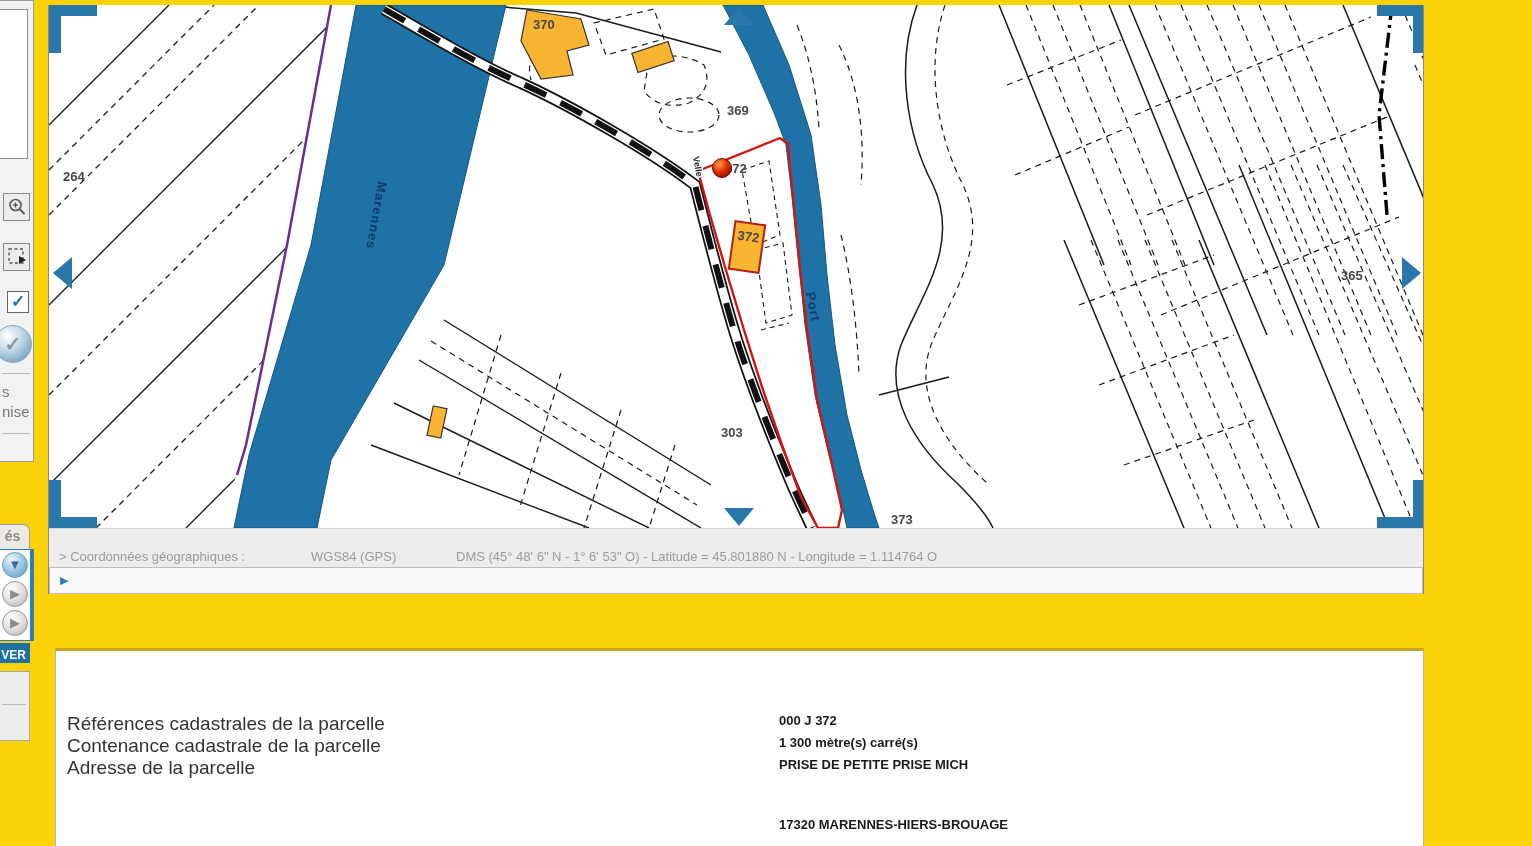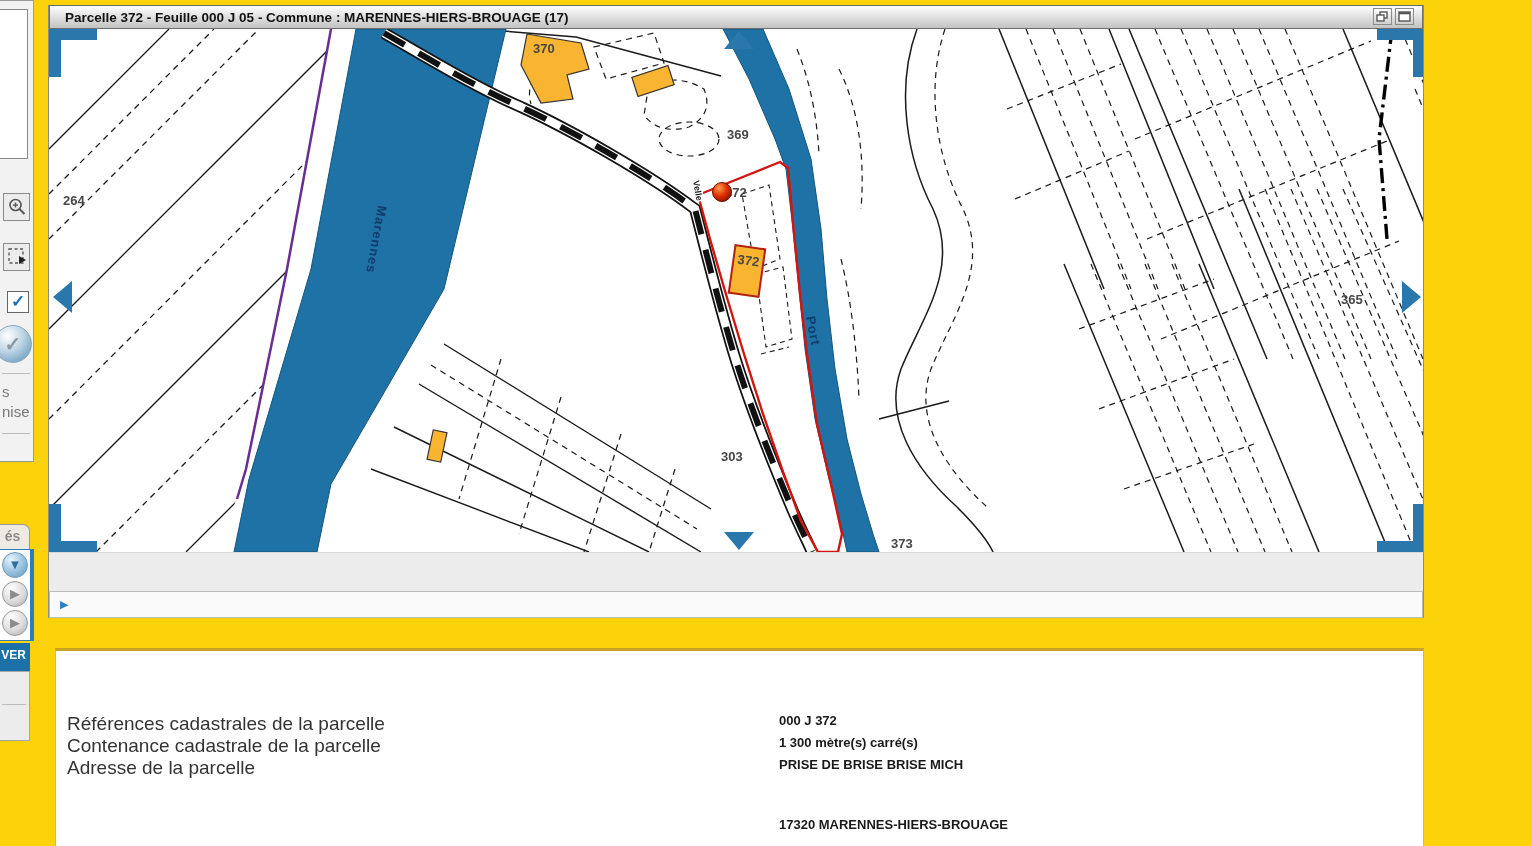--- a/index.html
+++ b/index.html
@@ -30,21 +30,21 @@
     border-radius:0 7px 0 0; color:#8a8a8a; font-weight:bold; font-size:14px;
     text-align:center; padding:3px 4px 0 0; }
   .sb-round-panel { left:0; top:549px; width:34px; height:92px; background:#fdfdfd;
     border:1px solid #2e7cb8; border-left:none; border-right:4px solid #2e7cb8; }
   .orb { left:2px; width:26px; height:26px; border-radius:50%; text-align:center;
     line-height:24px; font-size:13px; }
   .orb-blue { background:radial-gradient(circle at 35% 28%, #eaf5fc, #9cc4e0 50%, #5e97c0);
     border:1px solid #6d9cbd; color:#2e6f9e; }
   .orb-gray { background:radial-gradient(circle at 35% 28%, #ffffff, #dcdcdc 55%, #aaaaaa);
     border:1px solid #9a9a9a; color:#8c8c8c; }
-  .sb-ver { left:0; top:643px; width:30px; height:28px; background:#1d71a8;
+  .sb-ver { left:0; top:643px; width:30px; height:20px; background:#1d71a8;
     color:#fff; font-weight:bold; font-size:12px; text-align:right;
     line-height:24px; padding-right:4px; }
   .sb-stub-bottom { left:0; top:671px; width:30px; height:70px; background:#ececec;
     border:1px solid #a8a8a8; border-left:none; }
   .sb-stub-bottom .line { position:absolute; left:2px; top:32px; width:24px;
     border-top:1px solid #bdbdbd; }
 
   
   .map-window { left:48px; top:5px; width:1376px; background:#fff;
     border-left:1px solid #8a8a8a; border-right:1px solid #8a8a8a; }
@@ -126,37 +126,20 @@
 </div>
 
 <div class="abs sb-ver">VER</div>
 
 <div class="abs sb-stub-bottom">
   <div class="line"></div>
 </div>
 
 <div class="abs map-window">
 
-  <div class="titlebar">
-    <span class="t">Parcelle 372 - Feuille 000 J 05 - Commune : MARENNES-HIERS-BROUAGE (17)</span>
-    <span class="win-btns">
-      <span class="win-btn">
-        <svg width="13" height="11" viewBox="0 0 13 11">
-          <rect x="4" y="1" width="7" height="6" fill="#fff" stroke="#555" stroke-width="1.4"></rect>
-          <rect x="1" y="4" width="7" height="6" fill="#fff" stroke="#555" stroke-width="1.4"></rect>
-        </svg>
-      </span>
-      <span class="win-btn">
-        <svg width="13" height="11" viewBox="0 0 13 11">
-          <rect x="1" y="1" width="11" height="9" fill="#fff" stroke="#555" stroke-width="1.4"></rect>
-          <line x1="1" y1="2.2" x2="12" y2="2.2" stroke="#555" stroke-width="2.2"></line>
-        </svg>
-      </span>
-    </span>
-  </div>
 
   <div class="map-canvas">
     <svg width="1376" height="523" viewBox="0 0 1376 523">
       <defs>
         <radialGradient id="dotGrad" cx="35%" cy="30%" r="75%">
           <stop offset="0%" stop-color="#ff9d50"></stop>
           <stop offset="55%" stop-color="#e03000"></stop>
           <stop offset="100%" stop-color="#8c1500"></stop>
         </radialGradient>
         <clipPath id="leftClip">
@@ -306,28 +289,33 @@
         <path d="M1376,523 h-48 v-11 h36 v-37 h12 z"></path>
         <polygon points="675,20 705,20 690,2"></polygon>
         <polygon points="675,503 705,503 690,521"></polygon>
         <polygon points="23,252 23,284 4,268"></polygon>
         <polygon points="1353,252 1353,284 1372,268"></polygon>
       </g>
     </svg>
   </div>
 
   <div class="coords-bar">
+    <div class="coords-row" style="top:20px;">
+      <span class="c-label">&gt; Coordonnées géographiques :</span>
+      <span class="c-sys">WGS84 (GPS)</span>
+      <span class="c-val">DMS (45° 48' 6" N - 1° 6' 53" O) - Latitude = 45.801880 N - Longitude = 1.114764 O</span>
+    </div>
   </div>
 
   <div class="message-bar">
     <span class="msg-arrow">▶</span>
   </div>
 </div>
 
 <div class="abs info-panel">
   <div class="info-row-label" style="top:62px;">Références cadastrales de la parcelle</div>
   <div class="info-row-value" style="top:62px;">000 J 372</div>
   <div class="info-row-label" style="top:84px;text-align:center;">Contenance cadastrale de la parcelle</div>
   <div class="info-row-value" style="top:84px;">1 300 mètre(s) carré(s)</div>
   <div class="info-row-label" style="top:106px;">Adresse de la parcelle</div>
-  <div class="info-row-value" style="top:106px;">PRISE DE BRISE BRISE MICH</div>
+  <div class="info-row-value" style="top:106px;">PRISE DE PETITE PRISE MICH</div>
   <div class="info-row-value" style="top:123px;margin-top:43px;">17320 MARENNES-HIERS-BROUAGE</div>
 </div>
 
 </body></html>

